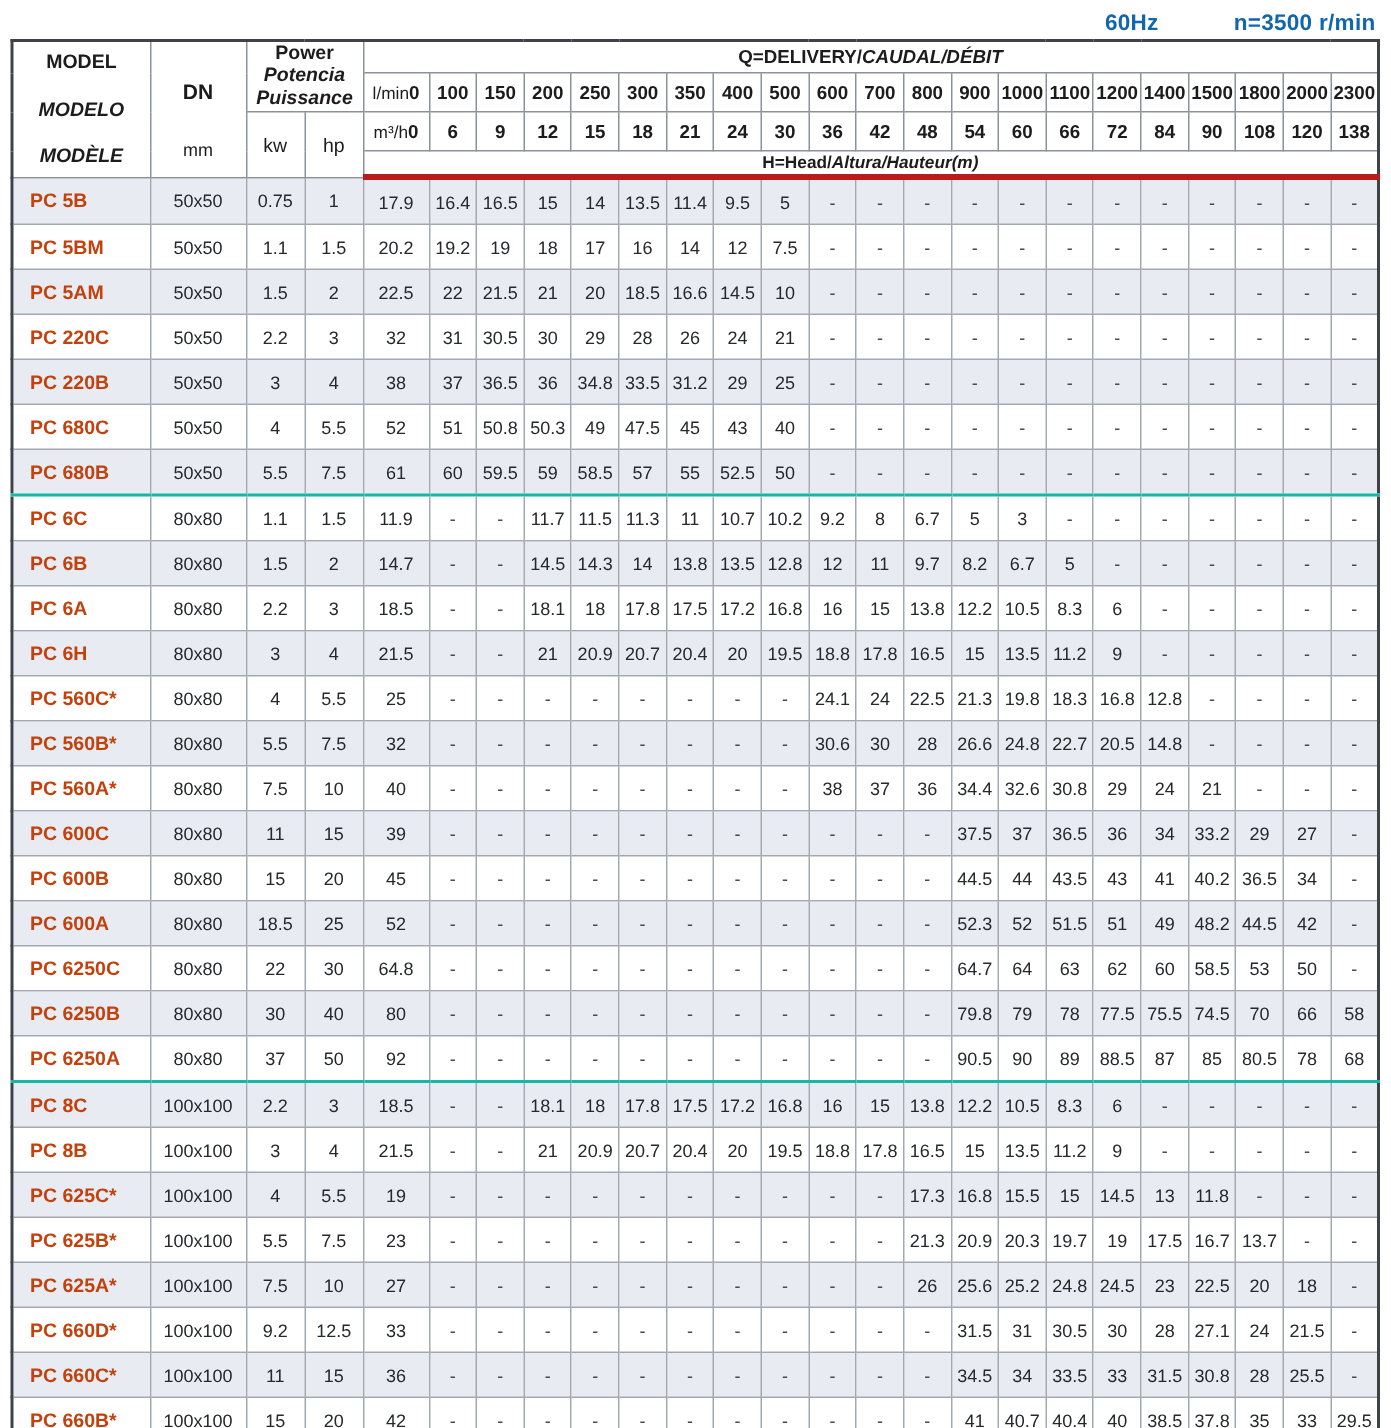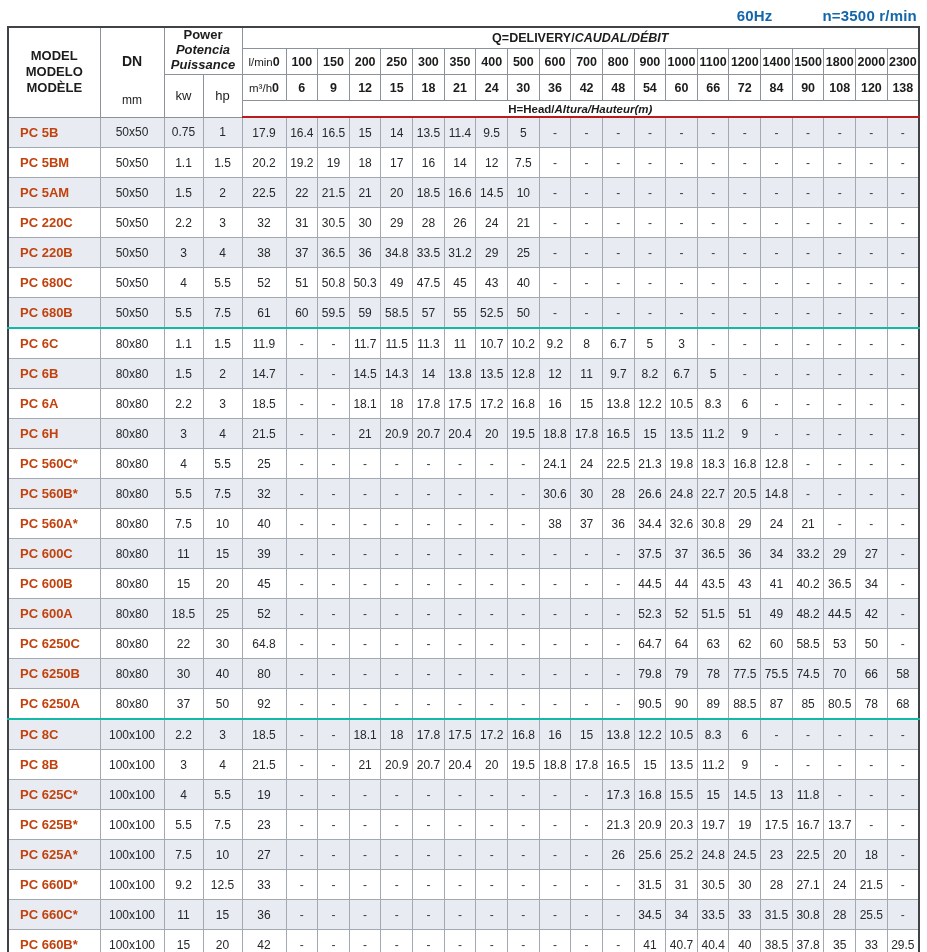--- a/index.html
+++ b/index.html
@@ -5,38 +5,38 @@
   html,body{margin:0;padding:0;background:#ffffff;}
   body{width:927px;height:952px;font-family:"Liberation Sans",sans-serif;color:#1c1c1c;overflow:hidden;}
   .topbar{height:26px;padding-top:4px;display:flex;justify-content:flex-end;align-items:center;gap:50px;padding-right:10px;box-sizing:border-box;}
   .topbar .hz, .topbar .speed{font-weight:bold;font-size:15px;color:#1266ab;letter-spacing:.2px;}
   table{border-collapse:collapse;table-layout:fixed;width:913px;margin-left:7px;border:2px solid #3f4247;}
   th,td{border:1px solid #a3a9b1;padding:0;text-align:center;overflow:hidden;white-space:nowrap;}
   thead th{border-color:#8c9299;background:#ffffff;}
   col.c-model{width:92px;} col.c-dn{width:64px;} col.c-kw{width:39px;} col.c-hp{width:39px;} col.c-f0{width:44px;}
   
   .h-model{font-size:13px;font-weight:bold;line-height:1.25;}
-  .h-model .it{}
+  .h-model .it{font-style:italic;margin-top:15px;}
   .h-dn{vertical-align:top;margin-left:24px;}
   .h-dn .dn-wrap{display:flex;flex-direction:column;height:82px;}
   .h-dn .dn-top{flex:1;display:flex;align-items:center;justify-content:center;font-size:14px;font-weight:bold;}
   .h-dn .dn-bot{font-size:12px;font-weight:normal;padding-bottom:3px;}
   .h-power{font-size:13px;font-weight:bold;line-height:1.15;vertical-align:bottom;padding-bottom:1px;}
   .h-power .it{font-style:italic;}
   .h-unit{font-size:13px;font-weight:normal;vertical-align:middle;}
   .h-delivery{height:20px;font-size:12.5px;font-weight:bold;border-bottom:1px solid #8c9299;}
   .h-delivery .it{font-style:italic;}
   .h-head{height:15px;font-size:11.5px;font-weight:bold;}
   .h-head .it{font-style:italic;}
   tr.h-r2 th{height:25px;font-size:12.5px;font-weight:bold;}
   tr.h-r3 th.flow-th{height:25px;font-size:12.5px;font-weight:bold;}
   .flow-first{font-weight:normal;}
   .flow-first .unit-label{font-size:11.5px;font-weight:normal;}
   .flow-first b{font-size:12.5px;}
-  tr.h-r4 th{border-bottom:2px solid #b91c1c;}
+  tr.h-r4 th{border-bottom:4px solid #b91c1c;}
   thead tr.h-r1 th, thead tr.h-r4 th{border-left:none;border-right:none;}
   thead tr.h-r1 th:first-child, thead tr.h-r1 th:nth-child(2), thead tr.h-r1 th:nth-child(3){border-right:1px solid #8c9299;border-left:1px solid #8c9299;}
   
   tbody td{height:29px;font-size:12px;color:#26282b;}
   tbody tr:nth-child(odd) td{background:#e8ecf2;}
   tbody tr:nth-child(even) td{background:#ffffff;}
   td.c-model-cell{text-align:left;padding-left:11px;font-weight:bold;font-size:13px;color:#c2410c;}
   td.dash{color:#3a3d40;}
   tr.group-start td{border-top:2px solid #14b8a6;}
 </style>

